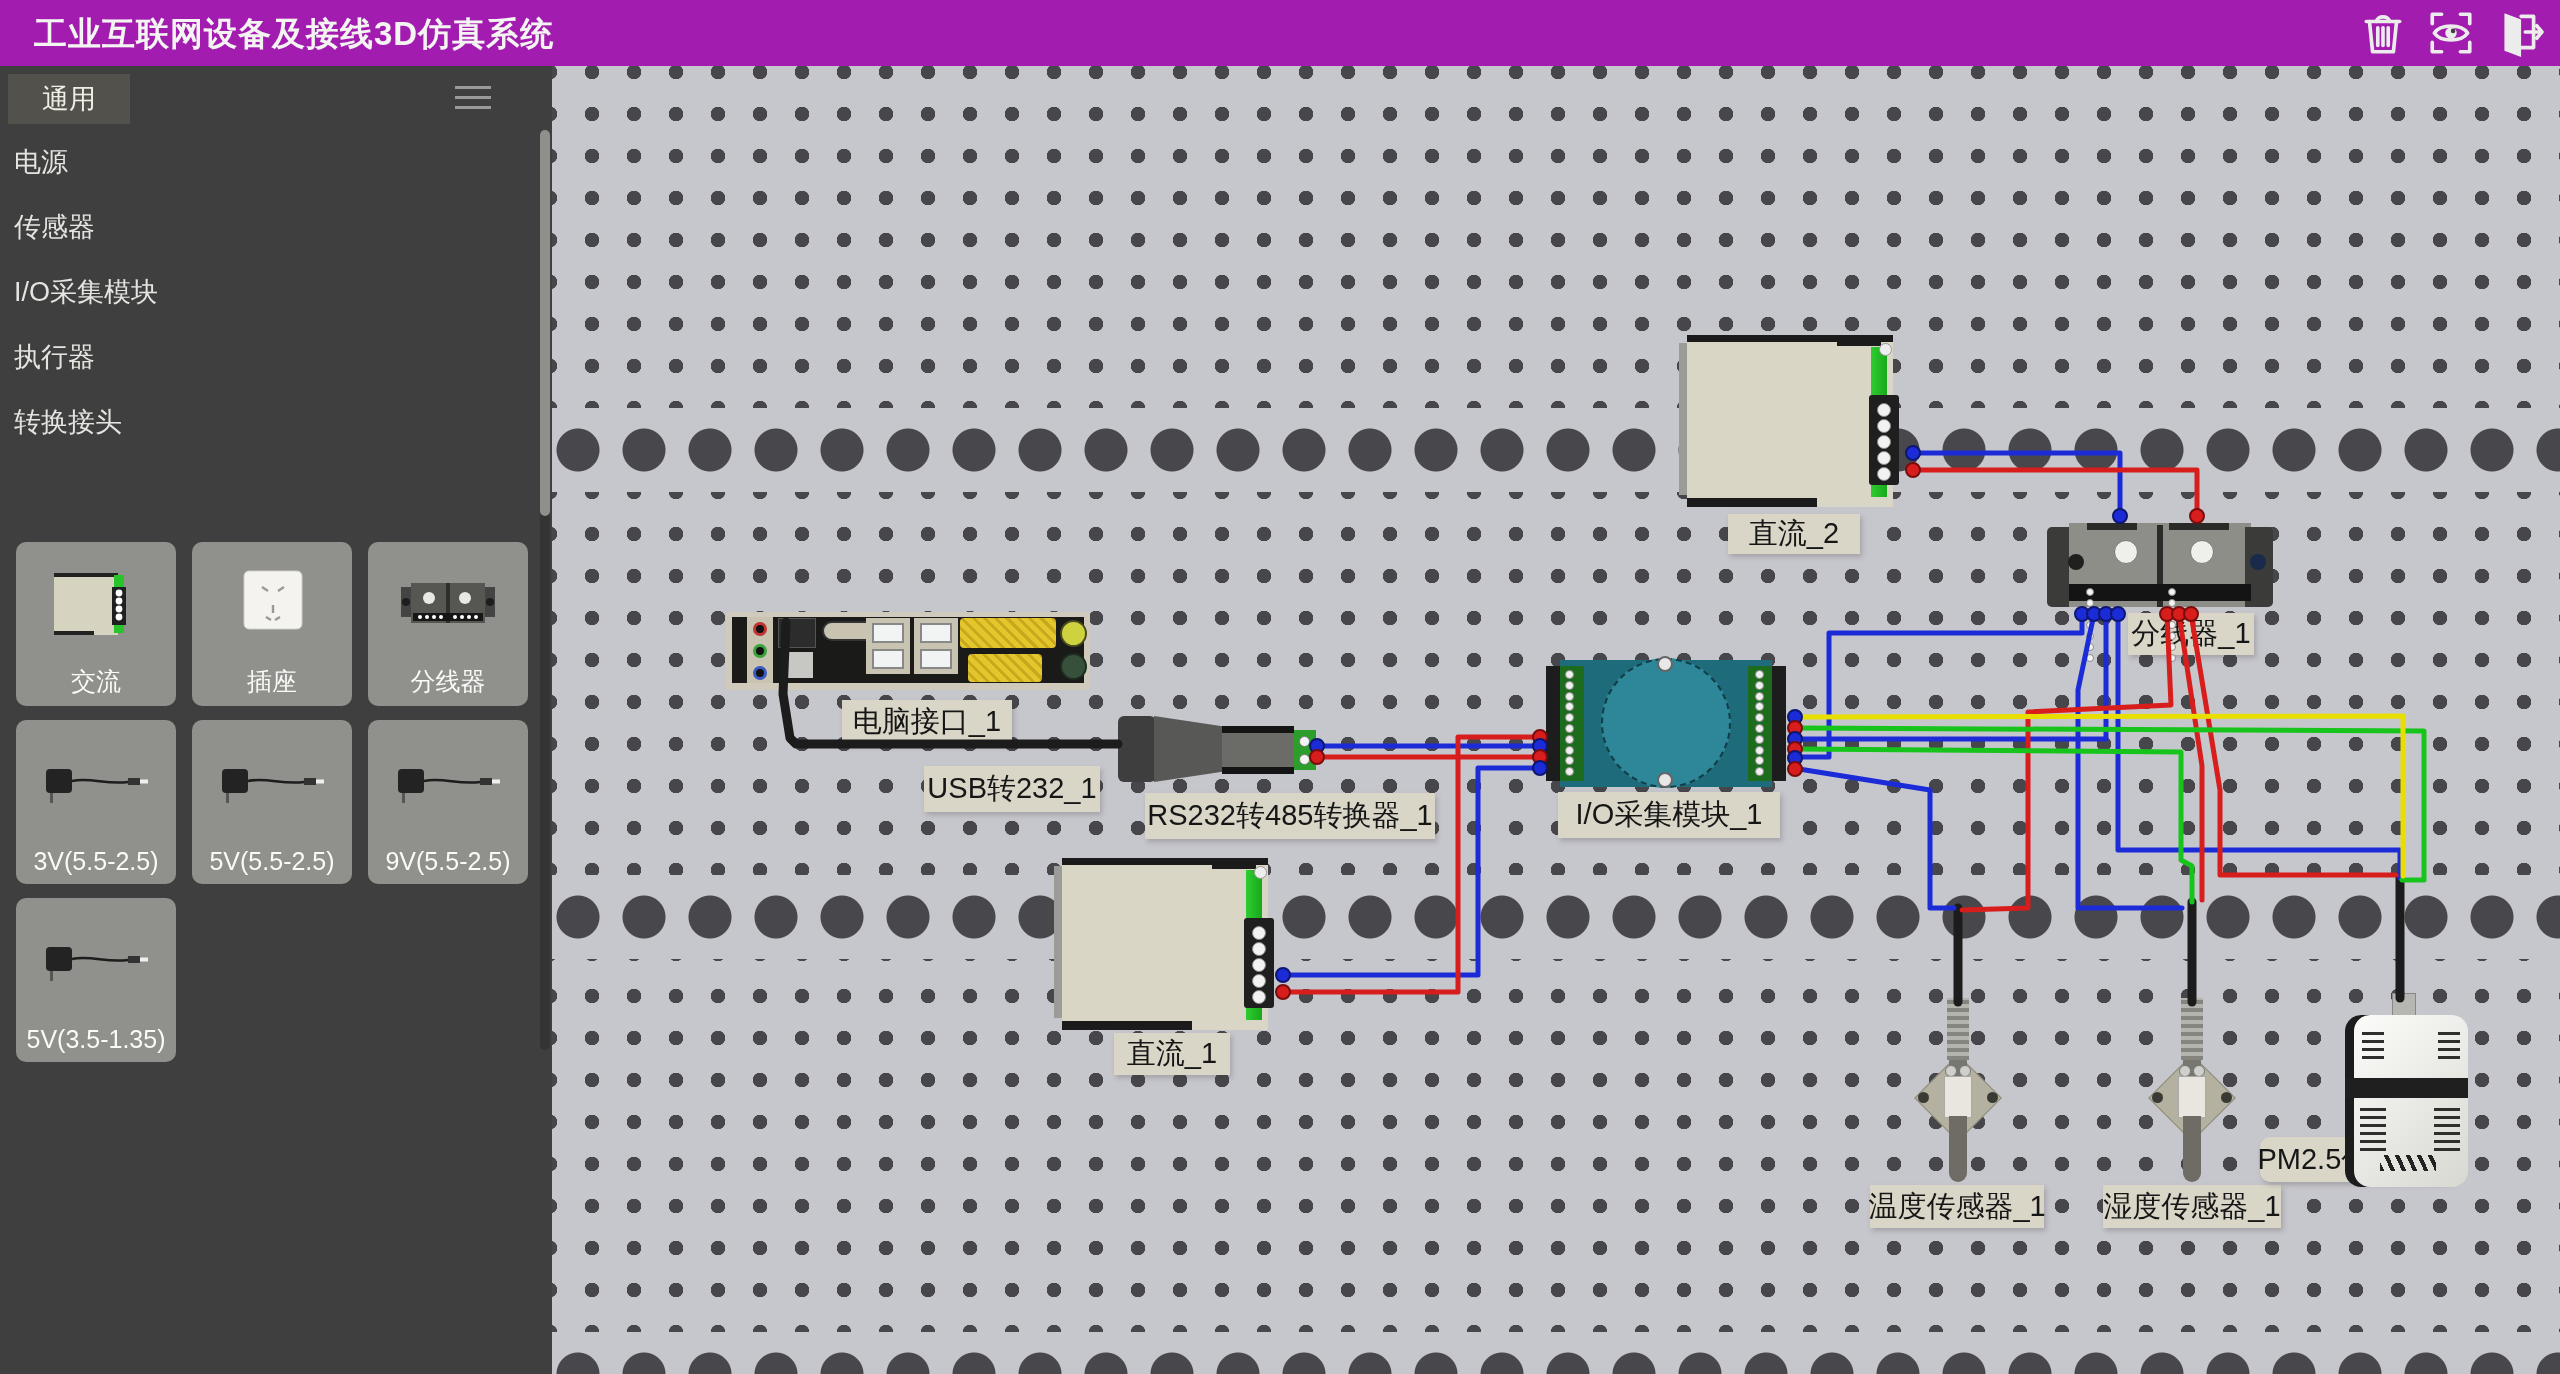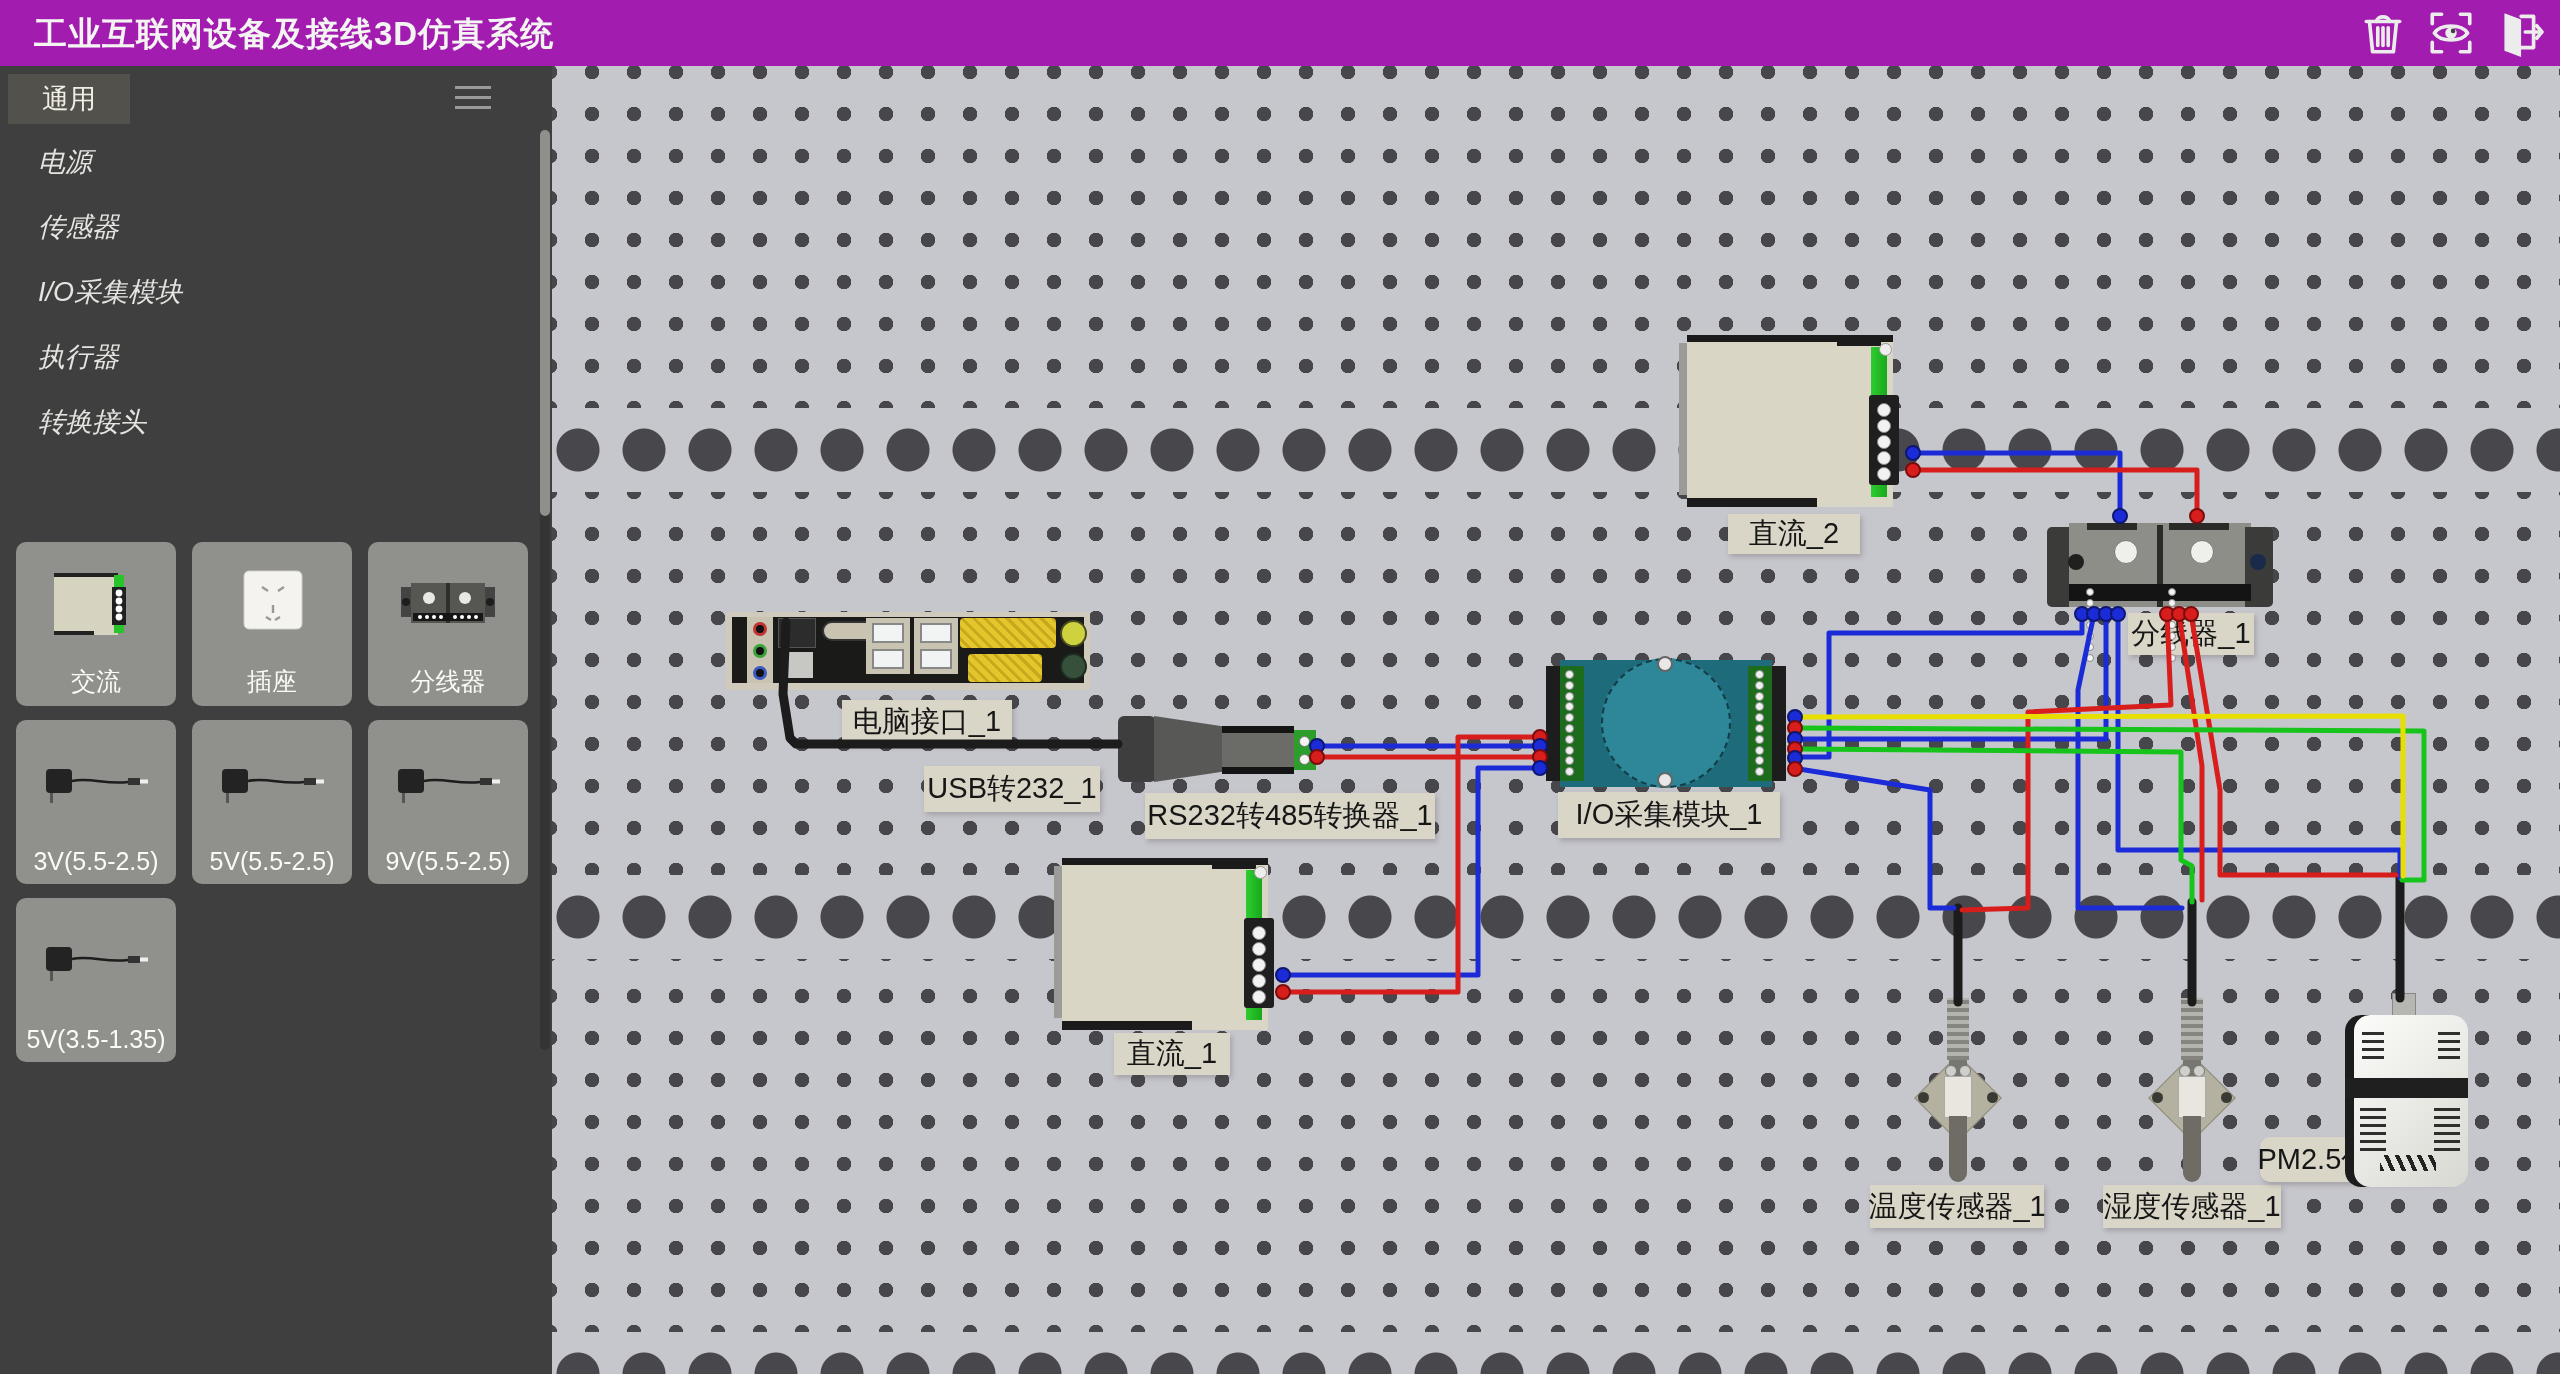--- a/index.html
+++ b/index.html
@@ -13,21 +13,21 @@
   #topbar .icons { position:absolute; right:14px; top:6px; display:flex; gap:14px; }
   #topbar .icons .icon-btn { width:54px; height:54px; display:flex; align-items:center; justify-content:center; cursor:pointer; }
 
   
   #sidebar { position:absolute; left:0; top:66px; width:552px; height:1308px; background:#403f3f; z-index:30; }
   #tab-general { position:absolute; left:8px; top:8px; width:122px; height:50px; background:#53514b; color:#f0ede3;
                  font-size:27px; display:flex; align-items:center; justify-content:center; cursor:pointer; }
   #hamburger { position:absolute; left:455px; top:20px; width:36px; height:26px; cursor:pointer; }
   #hamburger span { display:block; width:36px; height:3px; background:#9a9a9a; margin-bottom:7px; }
   #menu-list { position:absolute; left:0; top:64px; width:540px; }
-  .menu-item { height:65px; line-height:65px; padding-left:38px; font-size:27px; color:#e4e4e0; cursor:pointer;font-style:italic; }
+  .menu-item { height:65px; line-height:65px; padding-left:14px; font-size:27px; color:#e4e4e0; cursor:pointer; }
   #scroll-track { position:absolute; left:540px; top:64px; width:10px; height:920px; background:#343434; border-radius:5px; }
   #scroll-thumb { position:absolute; left:0; top:0; width:10px; height:386px; background:#8f8f8b; border-radius:5px; }
 
   #palette-grid { position:absolute; left:16px; top:476px; width:520px; display:grid;
                   grid-template-columns:repeat(3,160px); grid-auto-rows:164px; gap:14px 16px; }
   .palette-cell { background:#90908c; border-radius:10px; display:flex; flex-direction:column;
                   align-items:center; justify-content:flex-end; padding-bottom:8px; cursor:pointer; }
   .palette-cell svg { margin:auto; }
   .palette-cell .cell-label { color:#fafaf8; font-size:25px; white-space:nowrap; }
 

